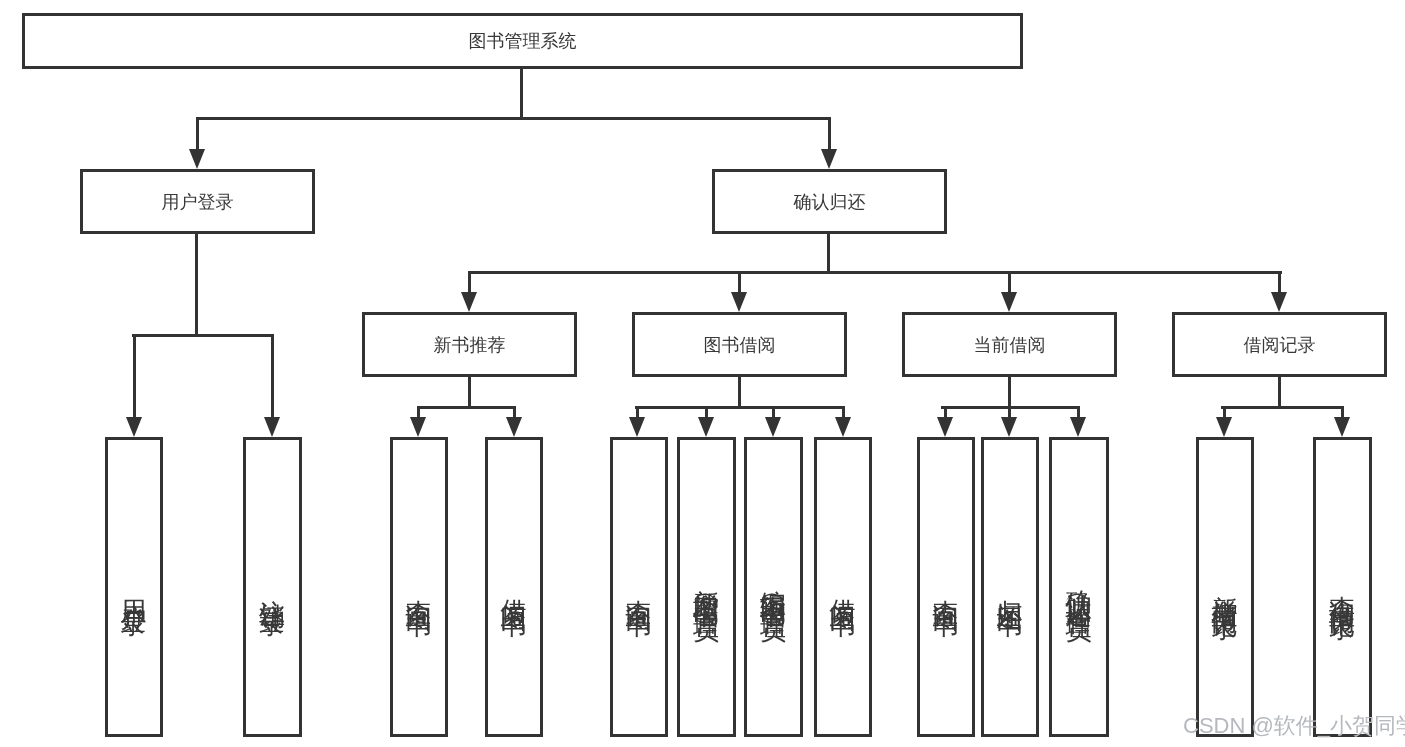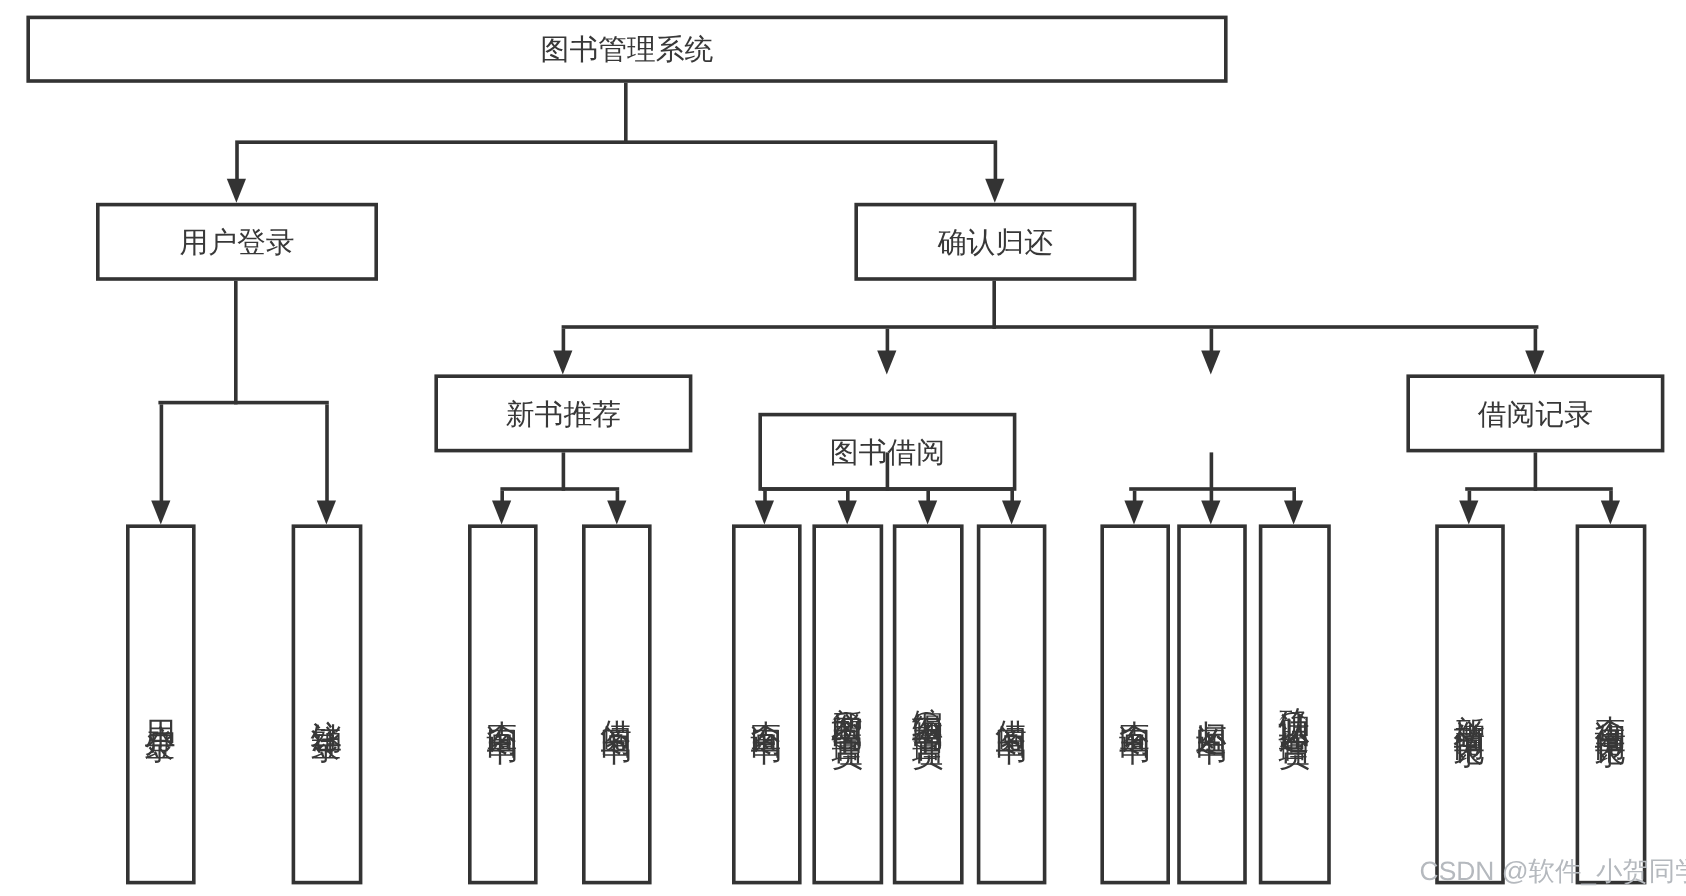--- a/index.html
+++ b/index.html
@@ -17,21 +17,21 @@
     color:var(--text);
     overflow:hidden;
   }
   
   .hbox{
     position:absolute;
     box-sizing:border-box;
     border:3px solid var(--line);
     background:var(--bg);
     display:flex;align-items:center;justify-content:center;
-    font-size:24px;
+    font-size:18px;
     white-space:nowrap;
   }
   
   .vbox{
     position:absolute;
     box-sizing:border-box;
     border:3px solid var(--line);
     background:var(--bg);
     display:flex;align-items:center;justify-content:center;
   }
@@ -78,24 +78,27 @@
   </div>
 
   <div class="hbox" style="left:712px;top:169px;width:235px;height:65px;">
     <span>确认归还</span>
   </div>
 
   <div class="hbox" style="left:362px;top:312px;width:215px;height:65px;">
     <span>新书推荐</span>
   </div>
 
-  <div class="hbox" style="left:632px;top:312px;width:215px;height:65px;margin-top:32px;">
+  <div class="hbox" style="left:632px;top:312px;width:215px;height:65px;">
     <span>图书借阅</span>
   </div>
 
+  <div class="hbox" style="left:902px;top:312px;width:215px;height:65px;">
+    <span>当前借阅</span>
+  </div>
 
   <div class="hbox" style="left:1172px;top:312px;width:215px;height:65px;text-align:right;">
     <span>借阅记录</span>
   </div>
 
   <div class="vbox" style="left:105px;top:437px;width:58px;height:300px;">
     <span>用户登录</span>
   </div>
   <div class="vbox" style="left:243px;top:437px;width:59px;height:300px;">
     <span>注销登录</span>

